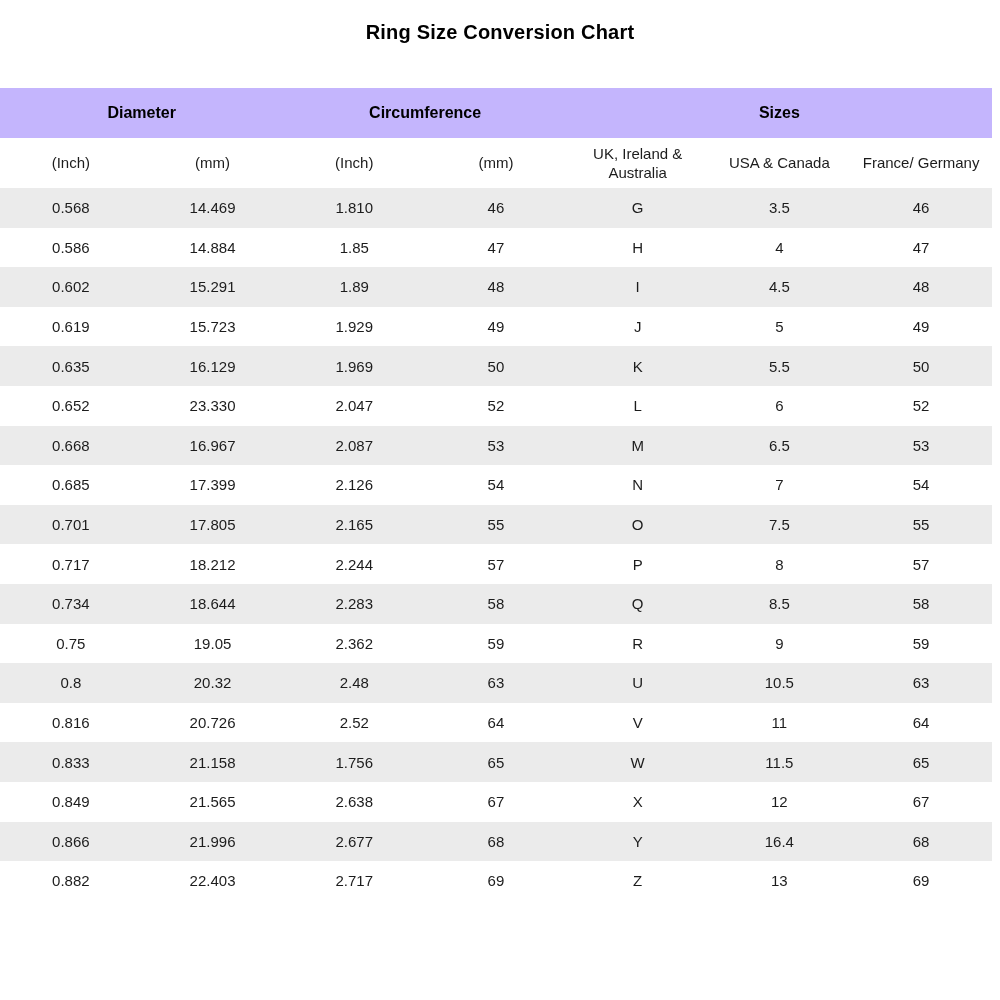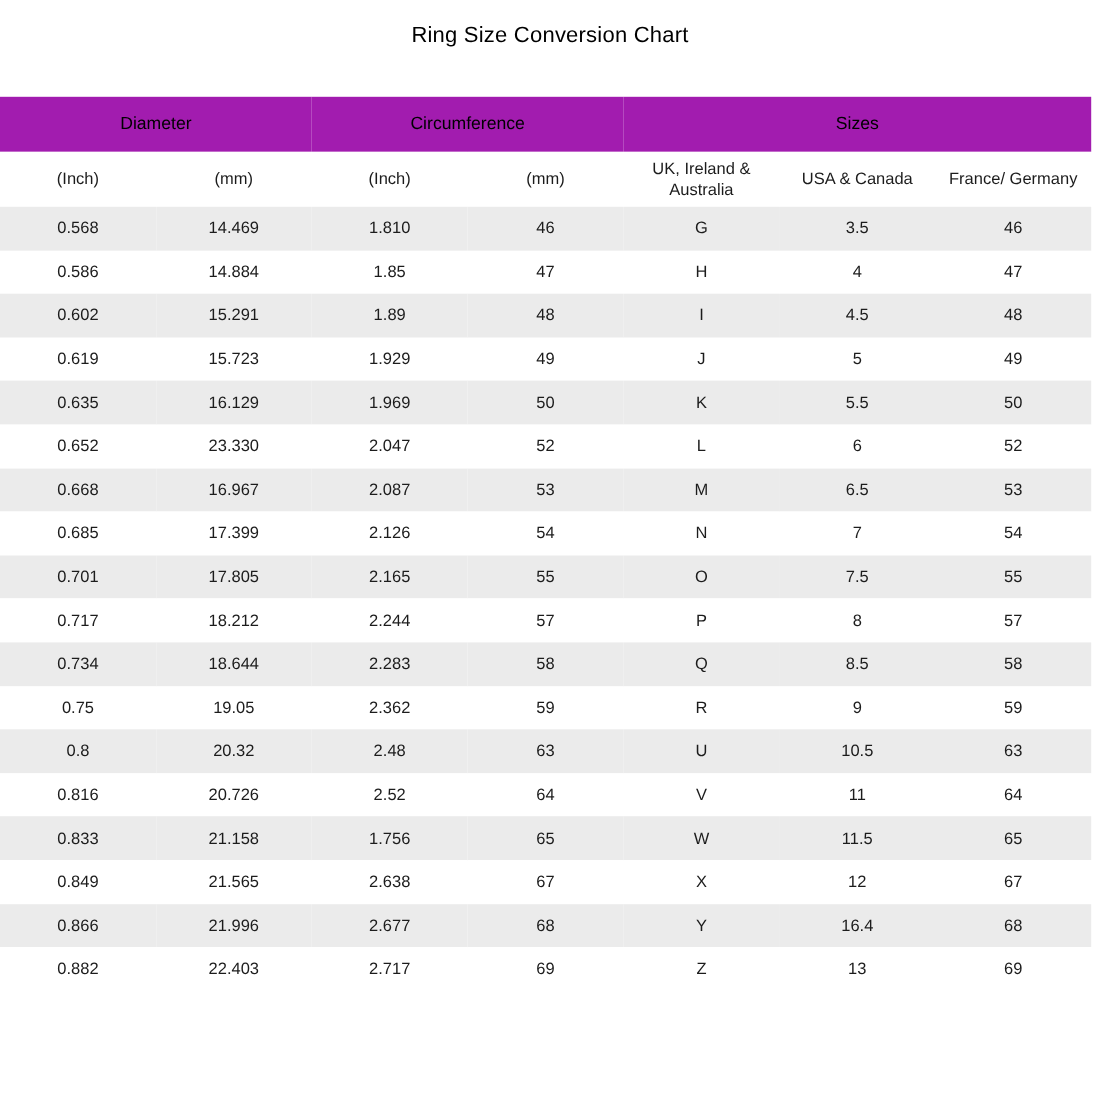--- a/index.html
+++ b/index.html
@@ -15,43 +15,43 @@
     width: 1000px;
     min-height: 1000px;
     background: #ffffff;
   }
   .title {
     margin: 0;
     padding-top: 21px;
     text-align: center;
     font-size: 20px;
     line-height: 22px;
-    font-weight: normal;
+    font-weight: bold;
     color: #000000;
     letter-spacing: 0.2px;
   }
   table.ring-table {
     border-collapse: collapse;
     border-spacing: 0;
     table-layout: fixed;
     width: calc(100% - 8px);
     margin-top: 45px;
   }
   col { width: 14.2857%; }
   th, td {
     text-align: center;
     vertical-align: middle;
     padding: 0 6px;
     border: none;
   }
   tr.group-row th {
-    background: #a21caf;
+    background: #c4b5fd;
     height: 50px;
     font-size: 16px;
-    font-weight: normal;
+    font-weight: bold;
     color: #000000;
   }
   tr.sub-row th {
     background: #ffffff;
     height: 50px;
     font-size: 15px;
     font-weight: normal;
     line-height: 1.3;
     color: #1c1c1c;
   }

